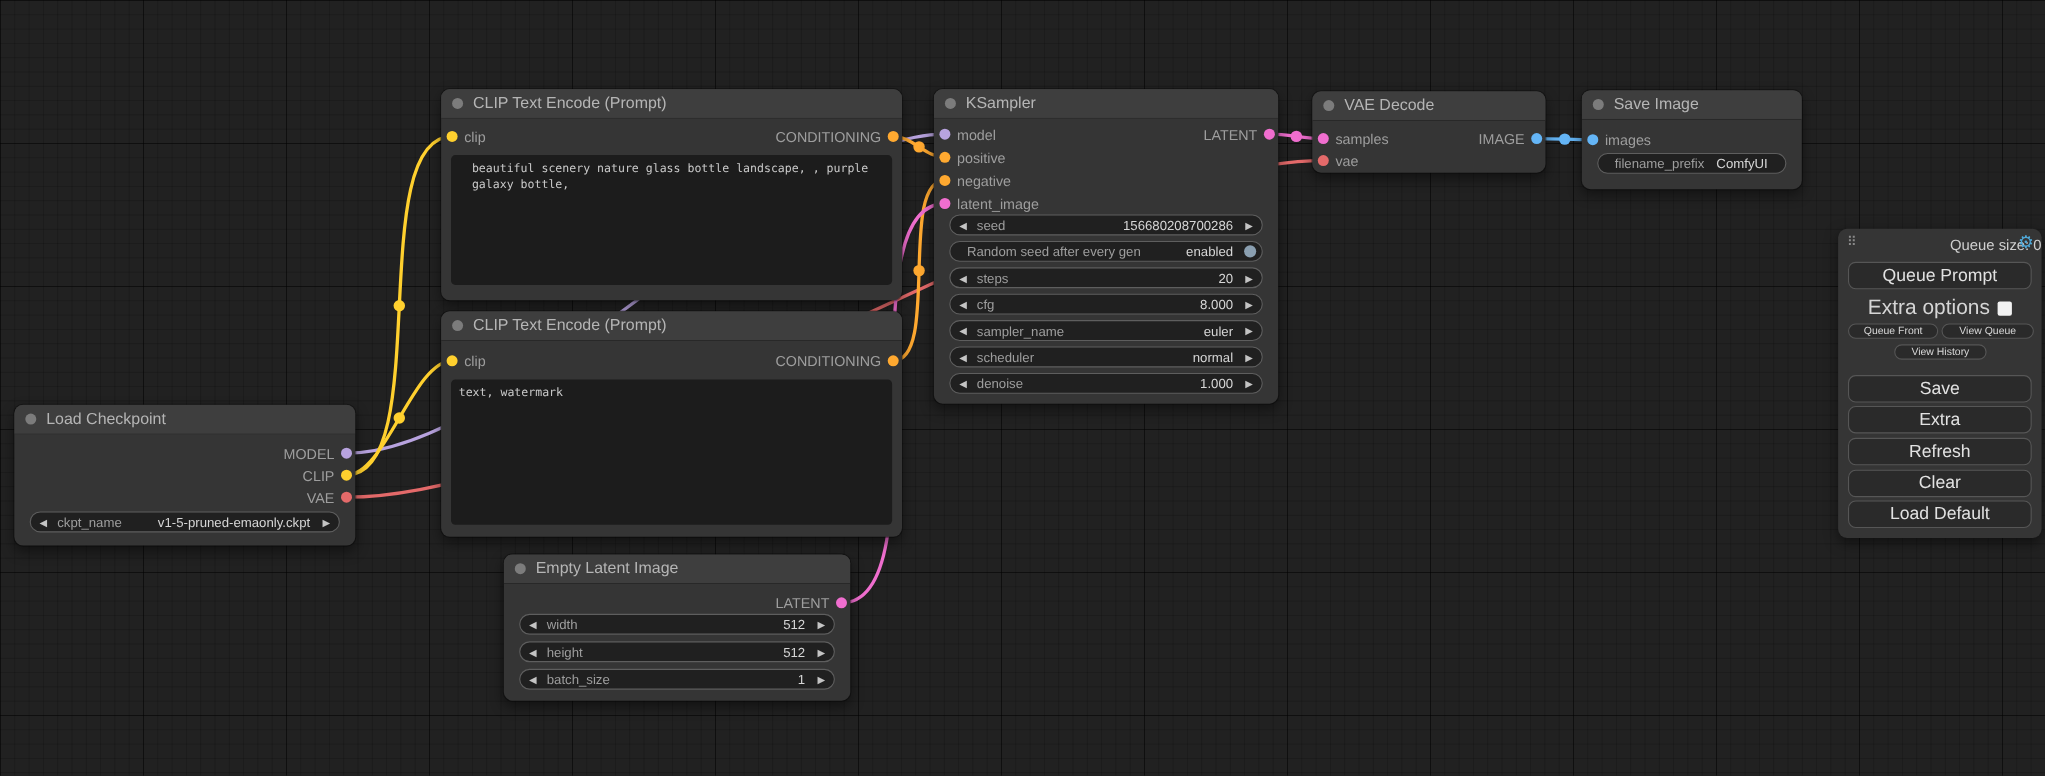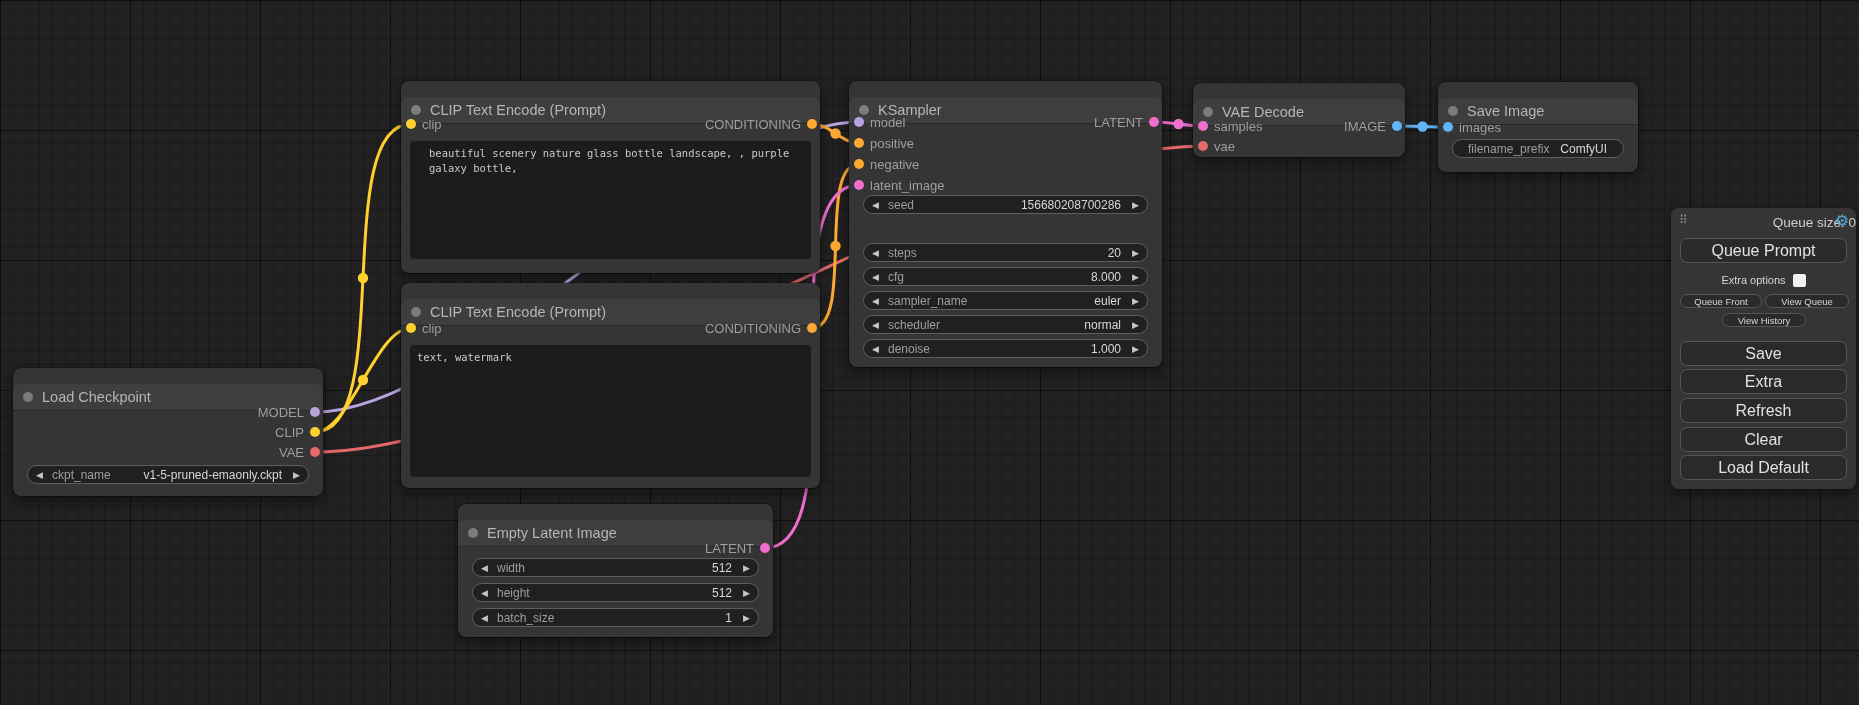--- a/index.html
+++ b/index.html
@@ -14,21 +14,21 @@
       linear-gradient(90deg, rgba(0,0,0,.18) 1px, transparent 1px);
     background-size:130px 130px,130px 130px,13px 13px,13px 13px;
   }
   #wires{position:absolute;left:0;top:0;z-index:1;pointer-events:none;}
   #nodes{position:absolute;left:0;top:0;z-index:2;width:100%;height:100%;}
   .node{
     position:absolute;background:#353535;border-radius:8px;
     box-shadow:0 5px 12px rgba(0,0,0,.45), 0 0 0 1px rgba(0,0,0,.3);
   }
   .node-titlebar{
-    position:absolute;left:0;top:16px;right:0;height:27px;background:#3e3e3e;
+    position:absolute;left:0;top:0;right:0;height:27px;background:#3e3e3e;
     border-radius:8px 8px 0 0;display:flex;align-items:center;padding:0 10px;
     box-sizing:border-box;border-bottom:1px solid rgba(0,0,0,.35);
   }
   .title-dot{width:10px;height:10px;border-radius:50%;background:#7c7c7c;margin-right:9px;flex:0 0 auto;}
   .node-title{color:#b5b5b5;font-size:14.5px;white-space:nowrap;overflow:hidden;}
   .port-row{position:absolute;left:0;right:0;height:16px;display:flex;align-items:center;}
   .port-dot{position:absolute;width:10px;height:10px;border-radius:50%;top:3px;}
   .port-label{position:absolute;font-size:13px;color:#9e9e9e;top:1px;white-space:nowrap;}
   .widget{
     position:absolute;height:19px;background:#202020;border:1px solid #5e5e5e;
@@ -55,21 +55,21 @@
   .q-handle{position:absolute;left:8px;top:5px;color:#8a8a8a;font-size:12px;}
   .q-size{position:absolute;left:0;right:0;top:7px;text-align:right;font-size:13.5px;color:#cfcfcf;}
   .q-gear{position:absolute;right:7px;top:4px;font-size:16px;line-height:18px;cursor:pointer;}
   .qbtn{
     position:absolute;background:#2a2a2a;border:1px solid #565656;color:#e2e2e2;
     display:flex;align-items:center;justify-content:center;box-sizing:border-box;cursor:pointer;
   }
   .qbtn-big{left:9px;width:167px;height:25px;border-radius:7px;font-size:16px;}
   .qbtn-small{height:14px;border-radius:7px;font-size:9.5px;color:#d8d8d8;}
   .q-extra{position:absolute;left:0;right:0;top:63px;height:18px;display:flex;align-items:center;justify-content:center;gap:7px;}
-  .q-extra-label{font-size:11px;color:#d5d5d5;}
+  .q-extra-label{font-size:19px;color:#d5d5d5;}
   .q-checkbox{width:13px;height:13px;background:#f2f2f2;border-radius:2px;cursor:pointer;}
 </style>
 </head>
 <body>
 
 <svg id="wires" width="1859" height="705" viewBox="0 0 1859 705">
     <path d="M 315 412 C 469.1176498652896 412, 704.8823501347104 122, 859 122" fill="none" stroke="#B8A3DF" stroke-width="3" stroke-linecap="round"></path>
     <circle cx="587" cy="267" r="5.2" fill="#B8A3DF"></circle>
     <path d="M 315 432 C 395.6535802057168 432, 330.3464197942832 124, 411 124" fill="none" stroke="#FFD02E" stroke-width="3" stroke-linecap="round"></path>
     <circle cx="363" cy="278" r="5.2" fill="#FFD02E"></circle>
@@ -195,20 +195,25 @@
       <div class="port-row" style="top: 33px;">
         <span class="port-dot" style="right: 3px; background: rgb(240, 110, 207);"></span>
         <span class="port-label" style="right: 19px;">LATENT</span>
       </div>
       <div class="widget" style="left: 14px; right: 14px; top: 114px;">
         <span class="w-arrow left">◀</span>
         <span class="w-label">seed</span>
         <span class="w-value">156680208700286</span>
         <span class="w-arrow right">▶</span>
       </div>
+      <div class="widget" style="left: 14px; right: 14px; top: 138px;">
+        <span class="w-label noarrow">Random seed after every gen</span>
+        <span class="w-value">enabled</span>
+        <span class="w-knob"></span>
+      </div>
       <div class="widget" style="left: 14px; right: 14px; top: 162px;">
         <span class="w-arrow left">◀</span>
         <span class="w-label">steps</span>
         <span class="w-value">20</span>
         <span class="w-arrow right">▶</span>
       </div>
       <div class="widget" style="left: 14px; right: 14px; top: 186px;">
         <span class="w-arrow left">◀</span>
         <span class="w-label">cfg</span>
         <span class="w-value">8.000</span>

